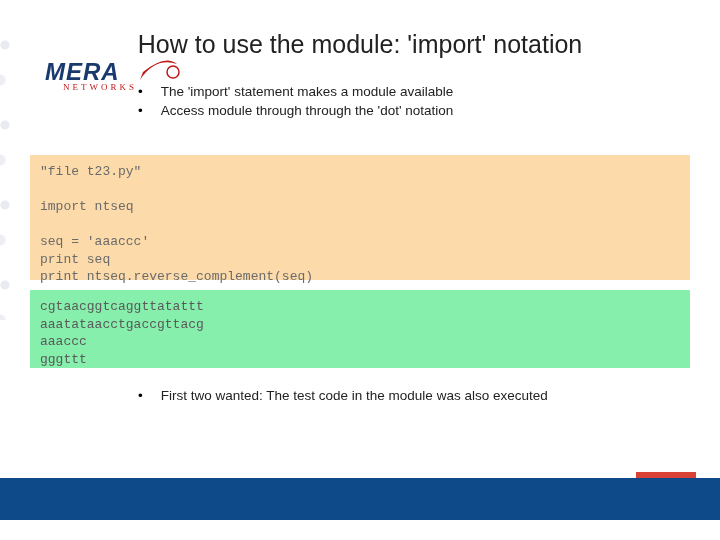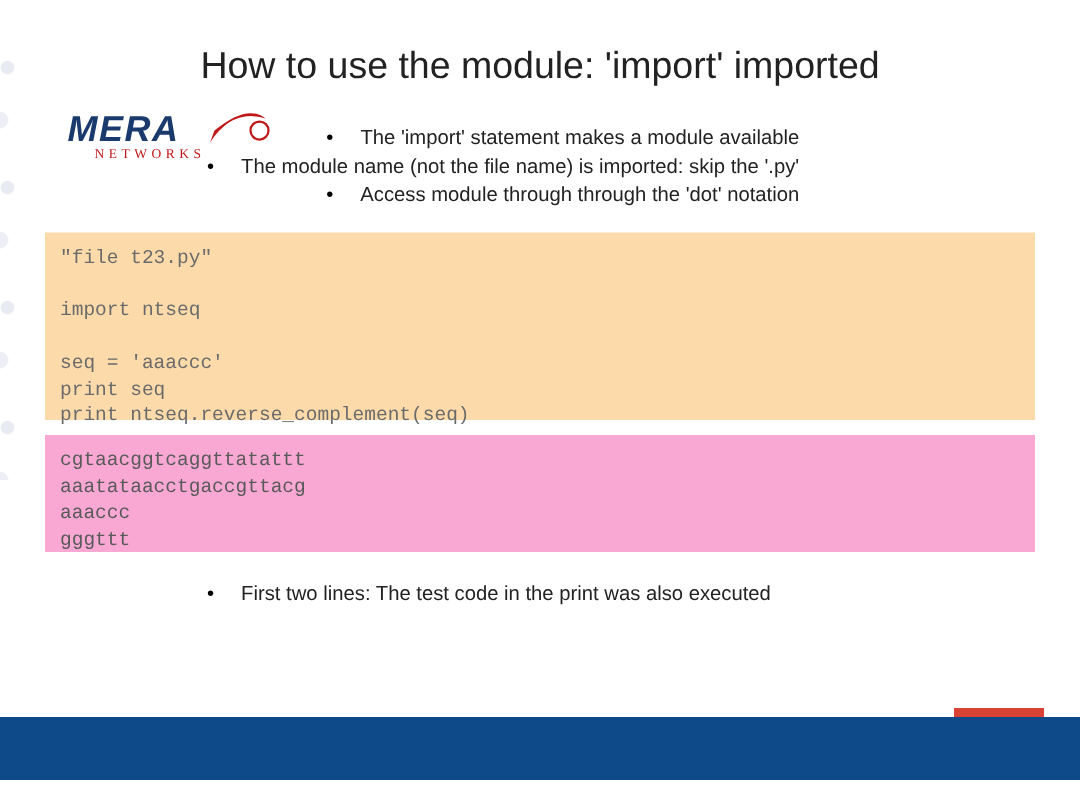--- a/index.html
+++ b/index.html
@@ -44,21 +44,20 @@
     z-index: 2;
   }
   .logo-text {
     font-family: Arial, sans-serif;
     font-size: 24px;
     font-weight: bold;
     font-style: italic;
     color: #1a3a6e;
     letter-spacing: 1px;
     position: relative;
-    margin-top: 15px;
   }
   .logo-sub {
     font-family: Georgia, serif;
     font-size: 9px;
     color: #c01818;
     letter-spacing: 3px;
     margin-top: -4px;
     padding-left: 18px;
   }
   .logo-swoosh {
@@ -66,21 +65,20 @@
     left: 90px;
     top: -6px;
   }
   .bullets-top {
     position: absolute;
     top: 84px;
     left: 138px;
     font-size: 13.5px;
     color: #222;
     z-index: 3;
-    text-align: right;
   }
   .bullets-top li { list-style: none; margin-bottom: 4px; }
   .bullets-top li::before { content: "•"; color: #000; margin-right: 18px; }
   .code-block {
     position: absolute;
     left: 30px;
     width: 660px;
     font-family: "Courier New", monospace;
     font-size: 13px;
     padding: 8px 10px;
@@ -89,21 +87,21 @@
     color: #6b6b6b;
     z-index: 2;
   }
   .code-block.orange {
     top: 155px;
     background: #fcdaa9;
     height: 125px;
   }
   .code-block.red {
     top: 290px;
-    background: #f9a8d4;
+    background: #86efac;
     height: 78px;
     color: #5a5a5a;
   }
   .bullets-bottom {
     position: absolute;
     top: 388px;
     left: 138px;
     font-size: 13.5px;
     color: #222;
     z-index: 2;
@@ -127,50 +125,49 @@
     height: 6px;
     background: #d94336;
     z-index: 2;
   }
 </style>
 </head>
 <body>
 
 <div class="bg-dots"></div>
 
-<h1 class="title">How to use the module: 'import' imported</h1>
+<h1 class="title">How to use the module: 'import' notation</h1>
 
 <div class="logo">
   <div class="logo-text">
     <span>MERA</span>
     <svg class="logo-swoosh" width="50" height="40">
       <path d="M5,28 Q20,5 42,12 Q30,2 8,20 Z" fill="#c01818"></path>
       <circle cx="38" cy="20" r="6" fill="none" stroke="#c01818" stroke-width="1.5"></circle>
     </svg>
   </div>
   <div class="logo-sub">NETWORKS</div>
 </div>
 
 <ul class="bullets-top">
   <li>The 'import' statement makes a module available</li>
-  <li>The module name (not the file name) is imported: skip the '.py'</li>
   <li>Access module through through the 'dot' notation</li>
 </ul>
 
 <div class="code-block orange">"file t23.py"
 
 import ntseq
 
 seq = 'aaaccc'
 print seq
 print ntseq.reverse_complement(seq)</div>
 
 <div class="code-block red">cgtaacggtcaggttatattt
 aaatataacctgaccgttacg
 aaaccc
 gggttt</div>
 
 <ul class="bullets-bottom">
-  <li>First two lines: The test code in the print was also executed</li>
+  <li>First two wanted: The test code in the module was also executed</li>
 </ul>
 
 <div class="footer-red"></div>
 <div class="footer-bar"></div>
 
 </body></html>

